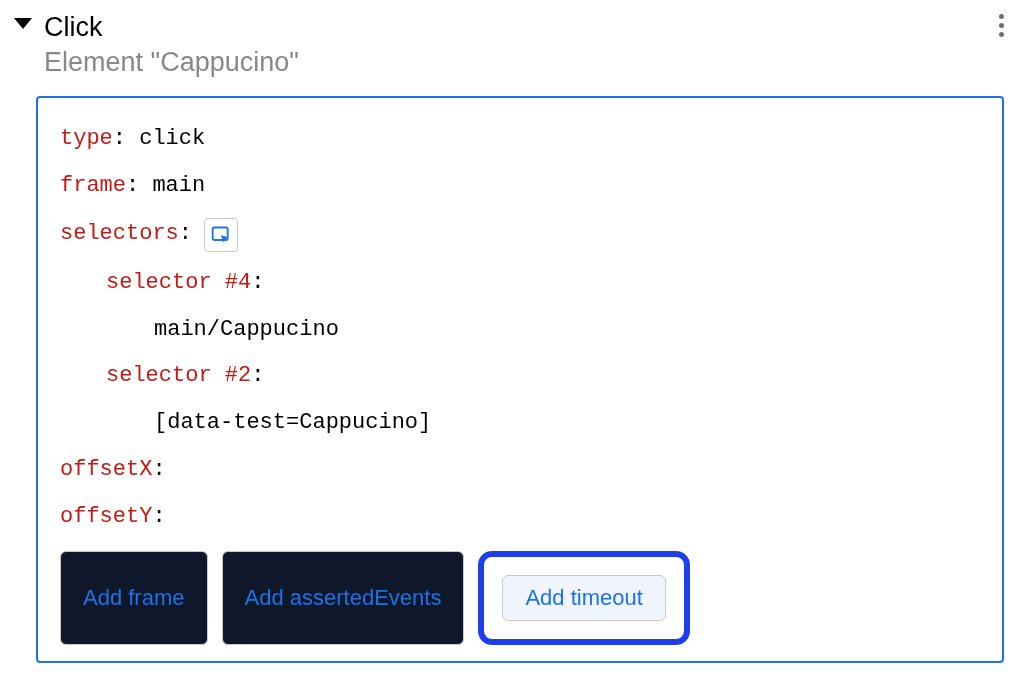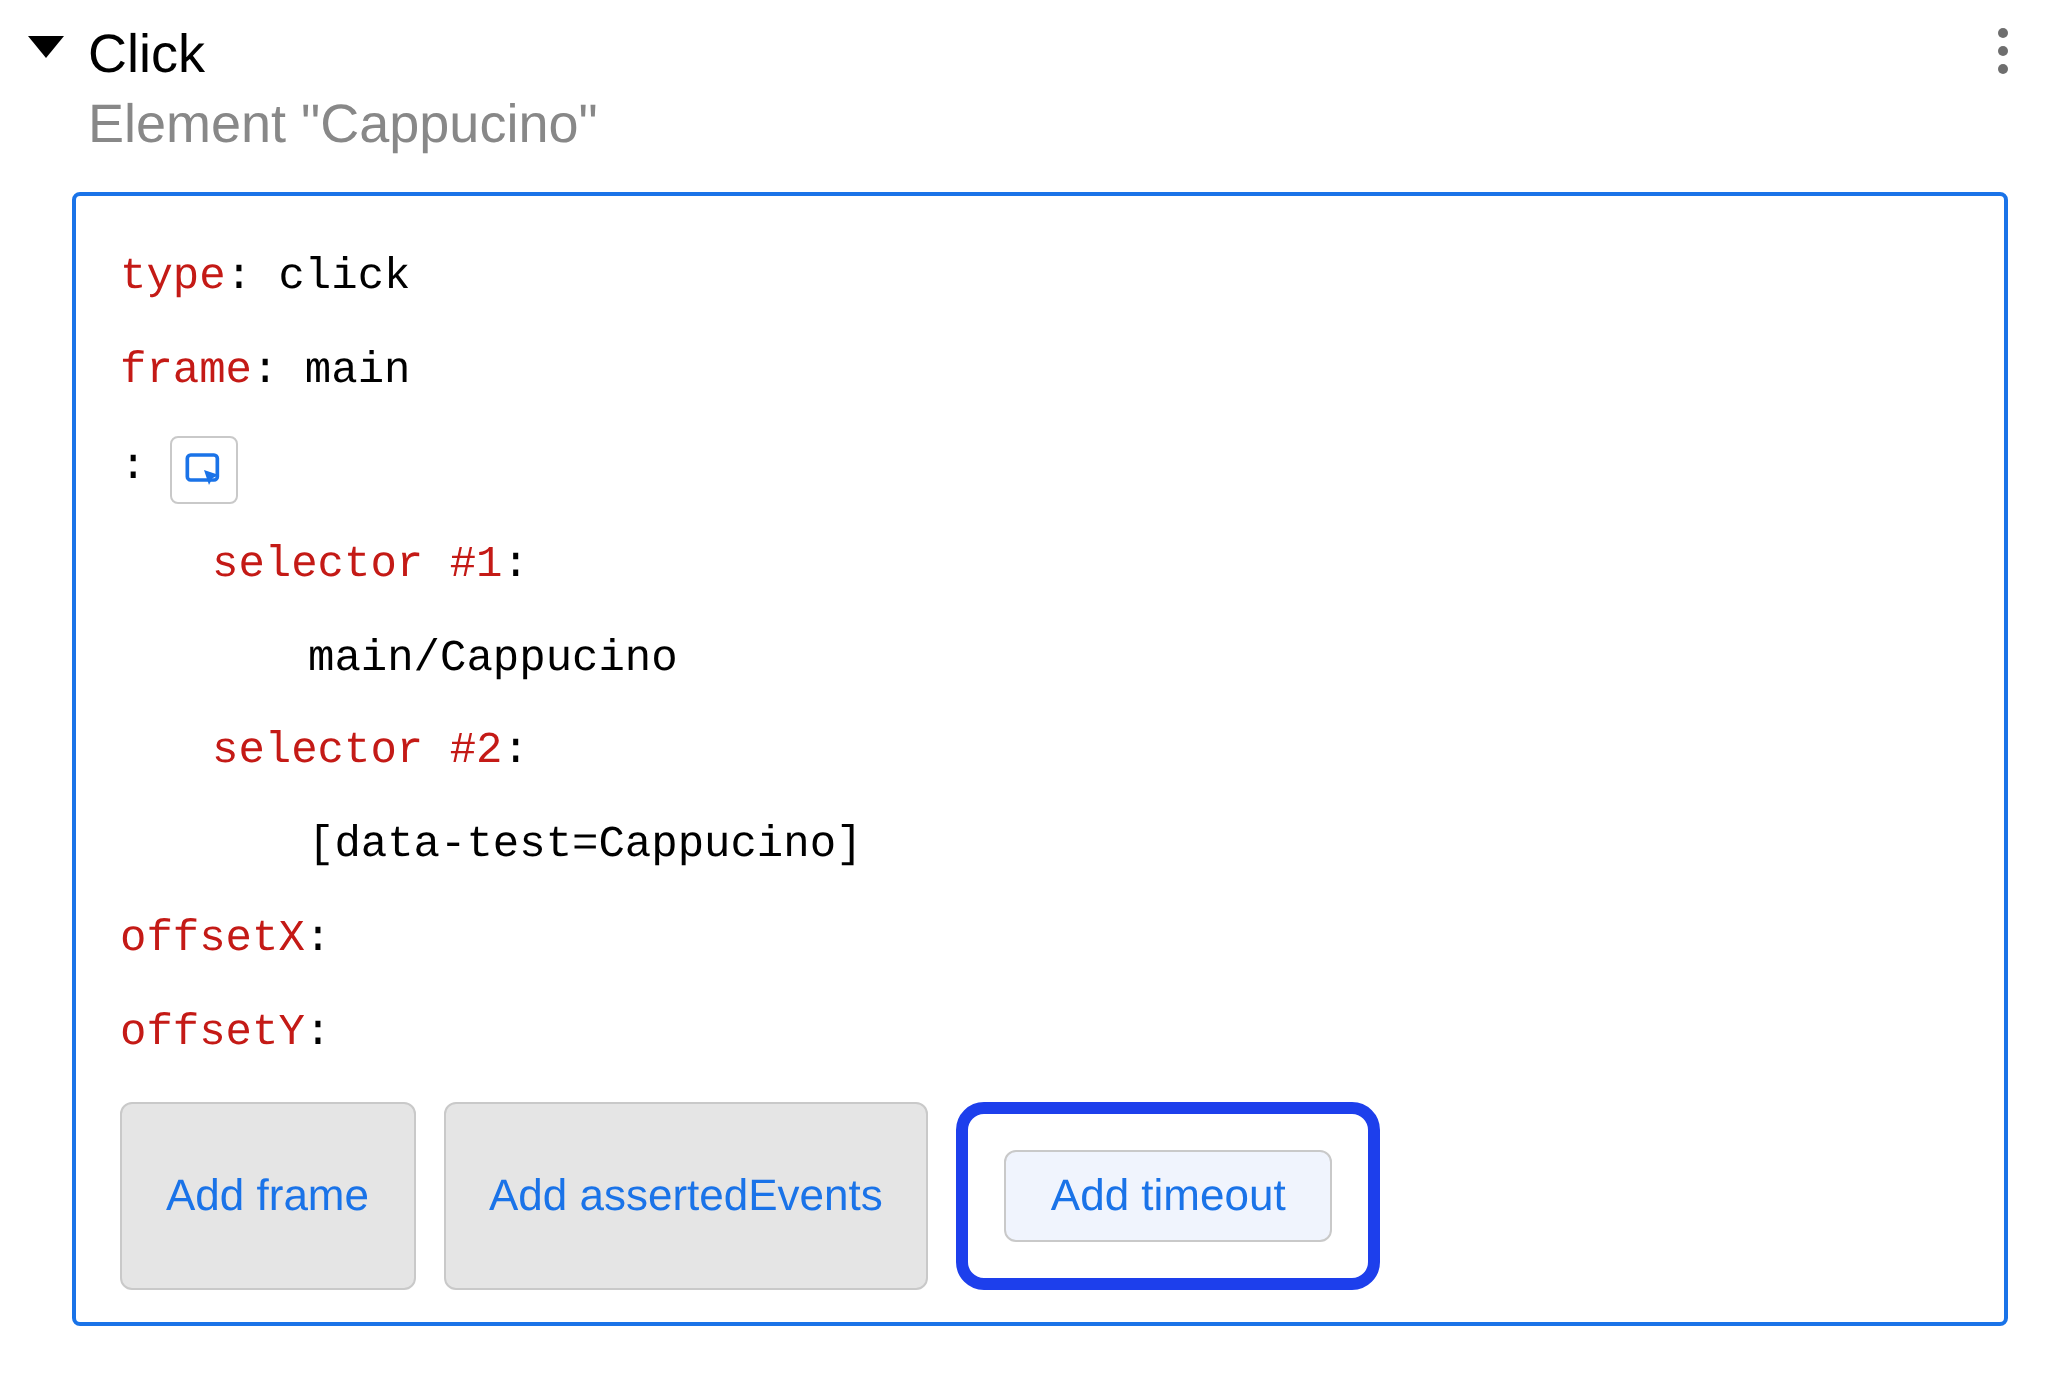--- a/index.html
+++ b/index.html
@@ -119,21 +119,21 @@
       display: flex;
       gap: 14px;
       margin-top: 18px;
       flex-wrap: wrap;
     }
     .btn {
       font-family: -apple-system, BlinkMacSystemFont, "Segoe UI", sans-serif;
       font-size: 22px;
       font-weight: 500;
       color: #1a73e8;
-      background: #e5e5e5;
+      background: #0f172a;
       border: 1px solid #c9c9c9;
       border-radius: 6px;
       padding: 9px 22px;
       cursor: pointer;
       white-space: nowrap;
     }
     .btn-highlight-wrap {
       display: inline-flex;
       border: 6px solid #1d3fec;
       border-radius: 14px;
@@ -170,31 +170,32 @@
       <span class="val">click</span>
   </div>
 
   <div class="row">
     <span class="key">frame</span>
       <span class="colon">:&nbsp;</span>
       <span class="val">main</span>
   </div>
 
   <div class="row">
+    <span class="key">selectors</span>
       <span class="colon">:</span>
     <span class="select-icon-btn">
       <svg viewBox="0 0 24 24">
         <rect x="2" y="3" width="18" height="15" rx="2" fill="none" stroke="#1a73e8" stroke-width="2.2"></rect>
         <path d="M12 12 L21 15 L17 17 L15 21 Z" fill="#1a73e8"></path>
       </svg>
     </span>
   </div>
 
   <div class="row indent-1">
-    <span class="key">selector #1</span>
+    <span class="key">selector #4</span>
       <span class="colon">:</span>
   </div>
   <div class="row indent-2">
     <span class="val">main/Cappucino</span>
   </div>
 
   <div class="row indent-1">
     <span class="key">selector #2</span>
       <span class="colon">:</span>
   </div>

